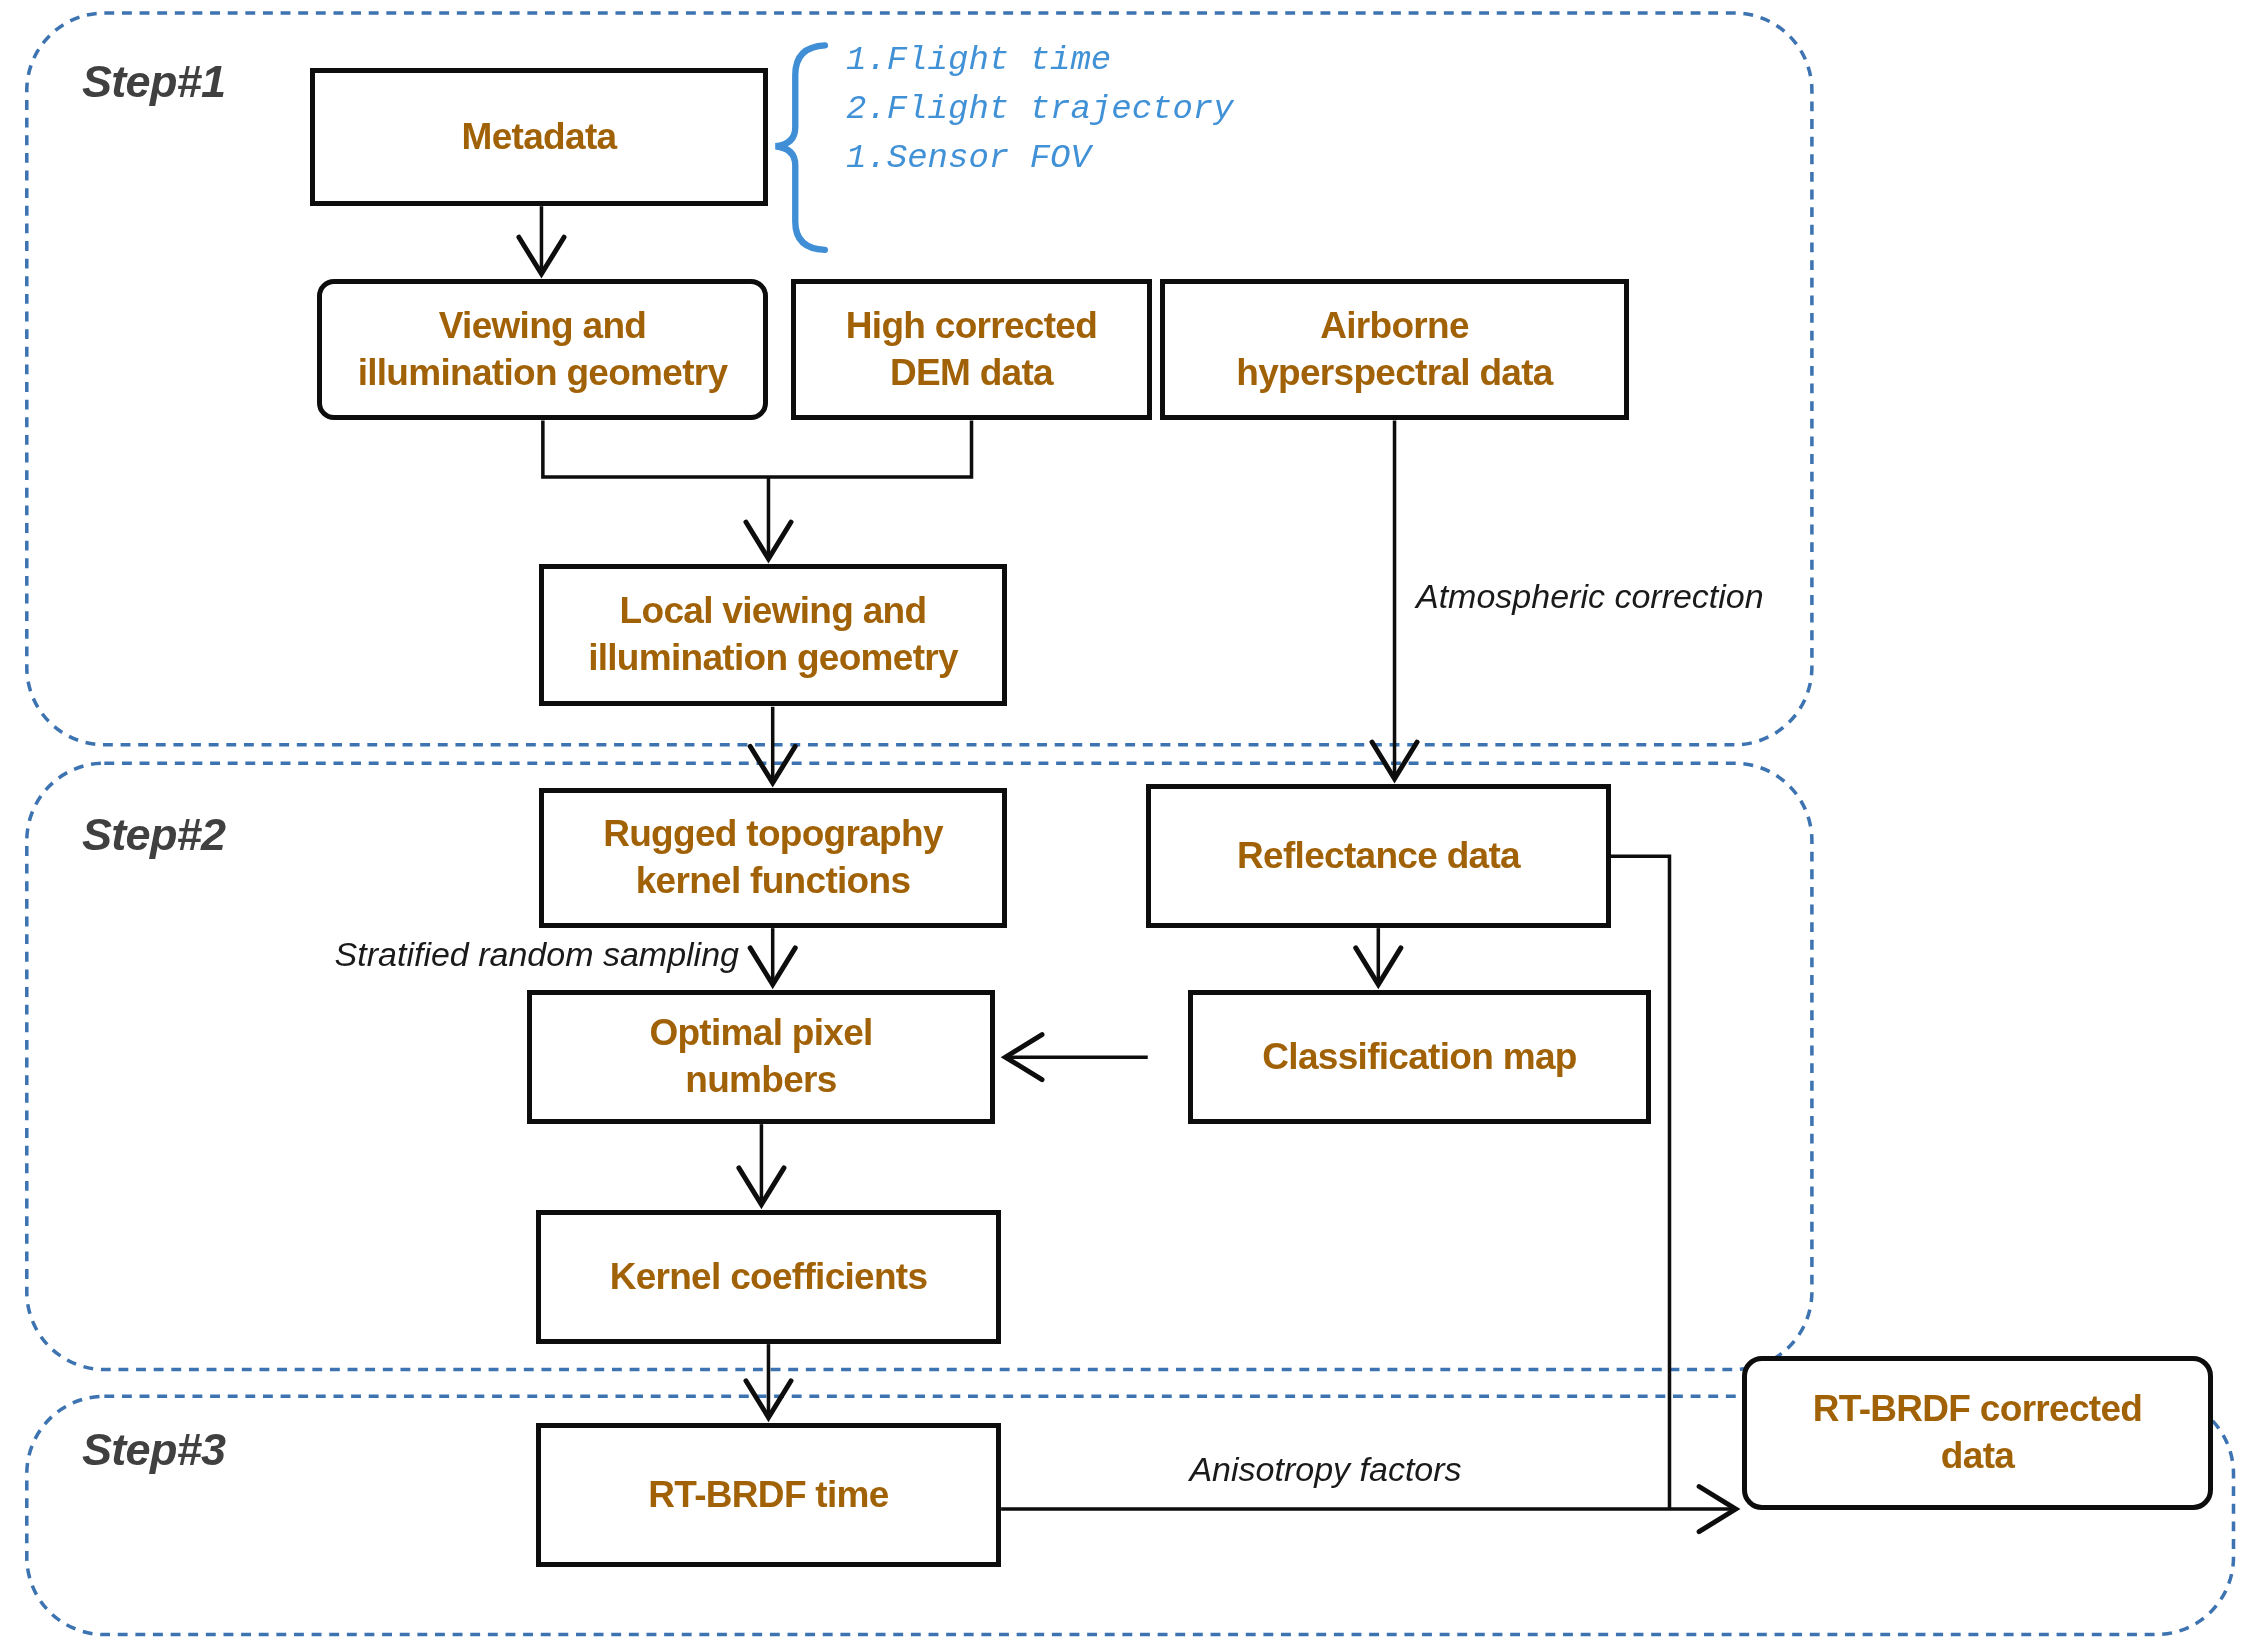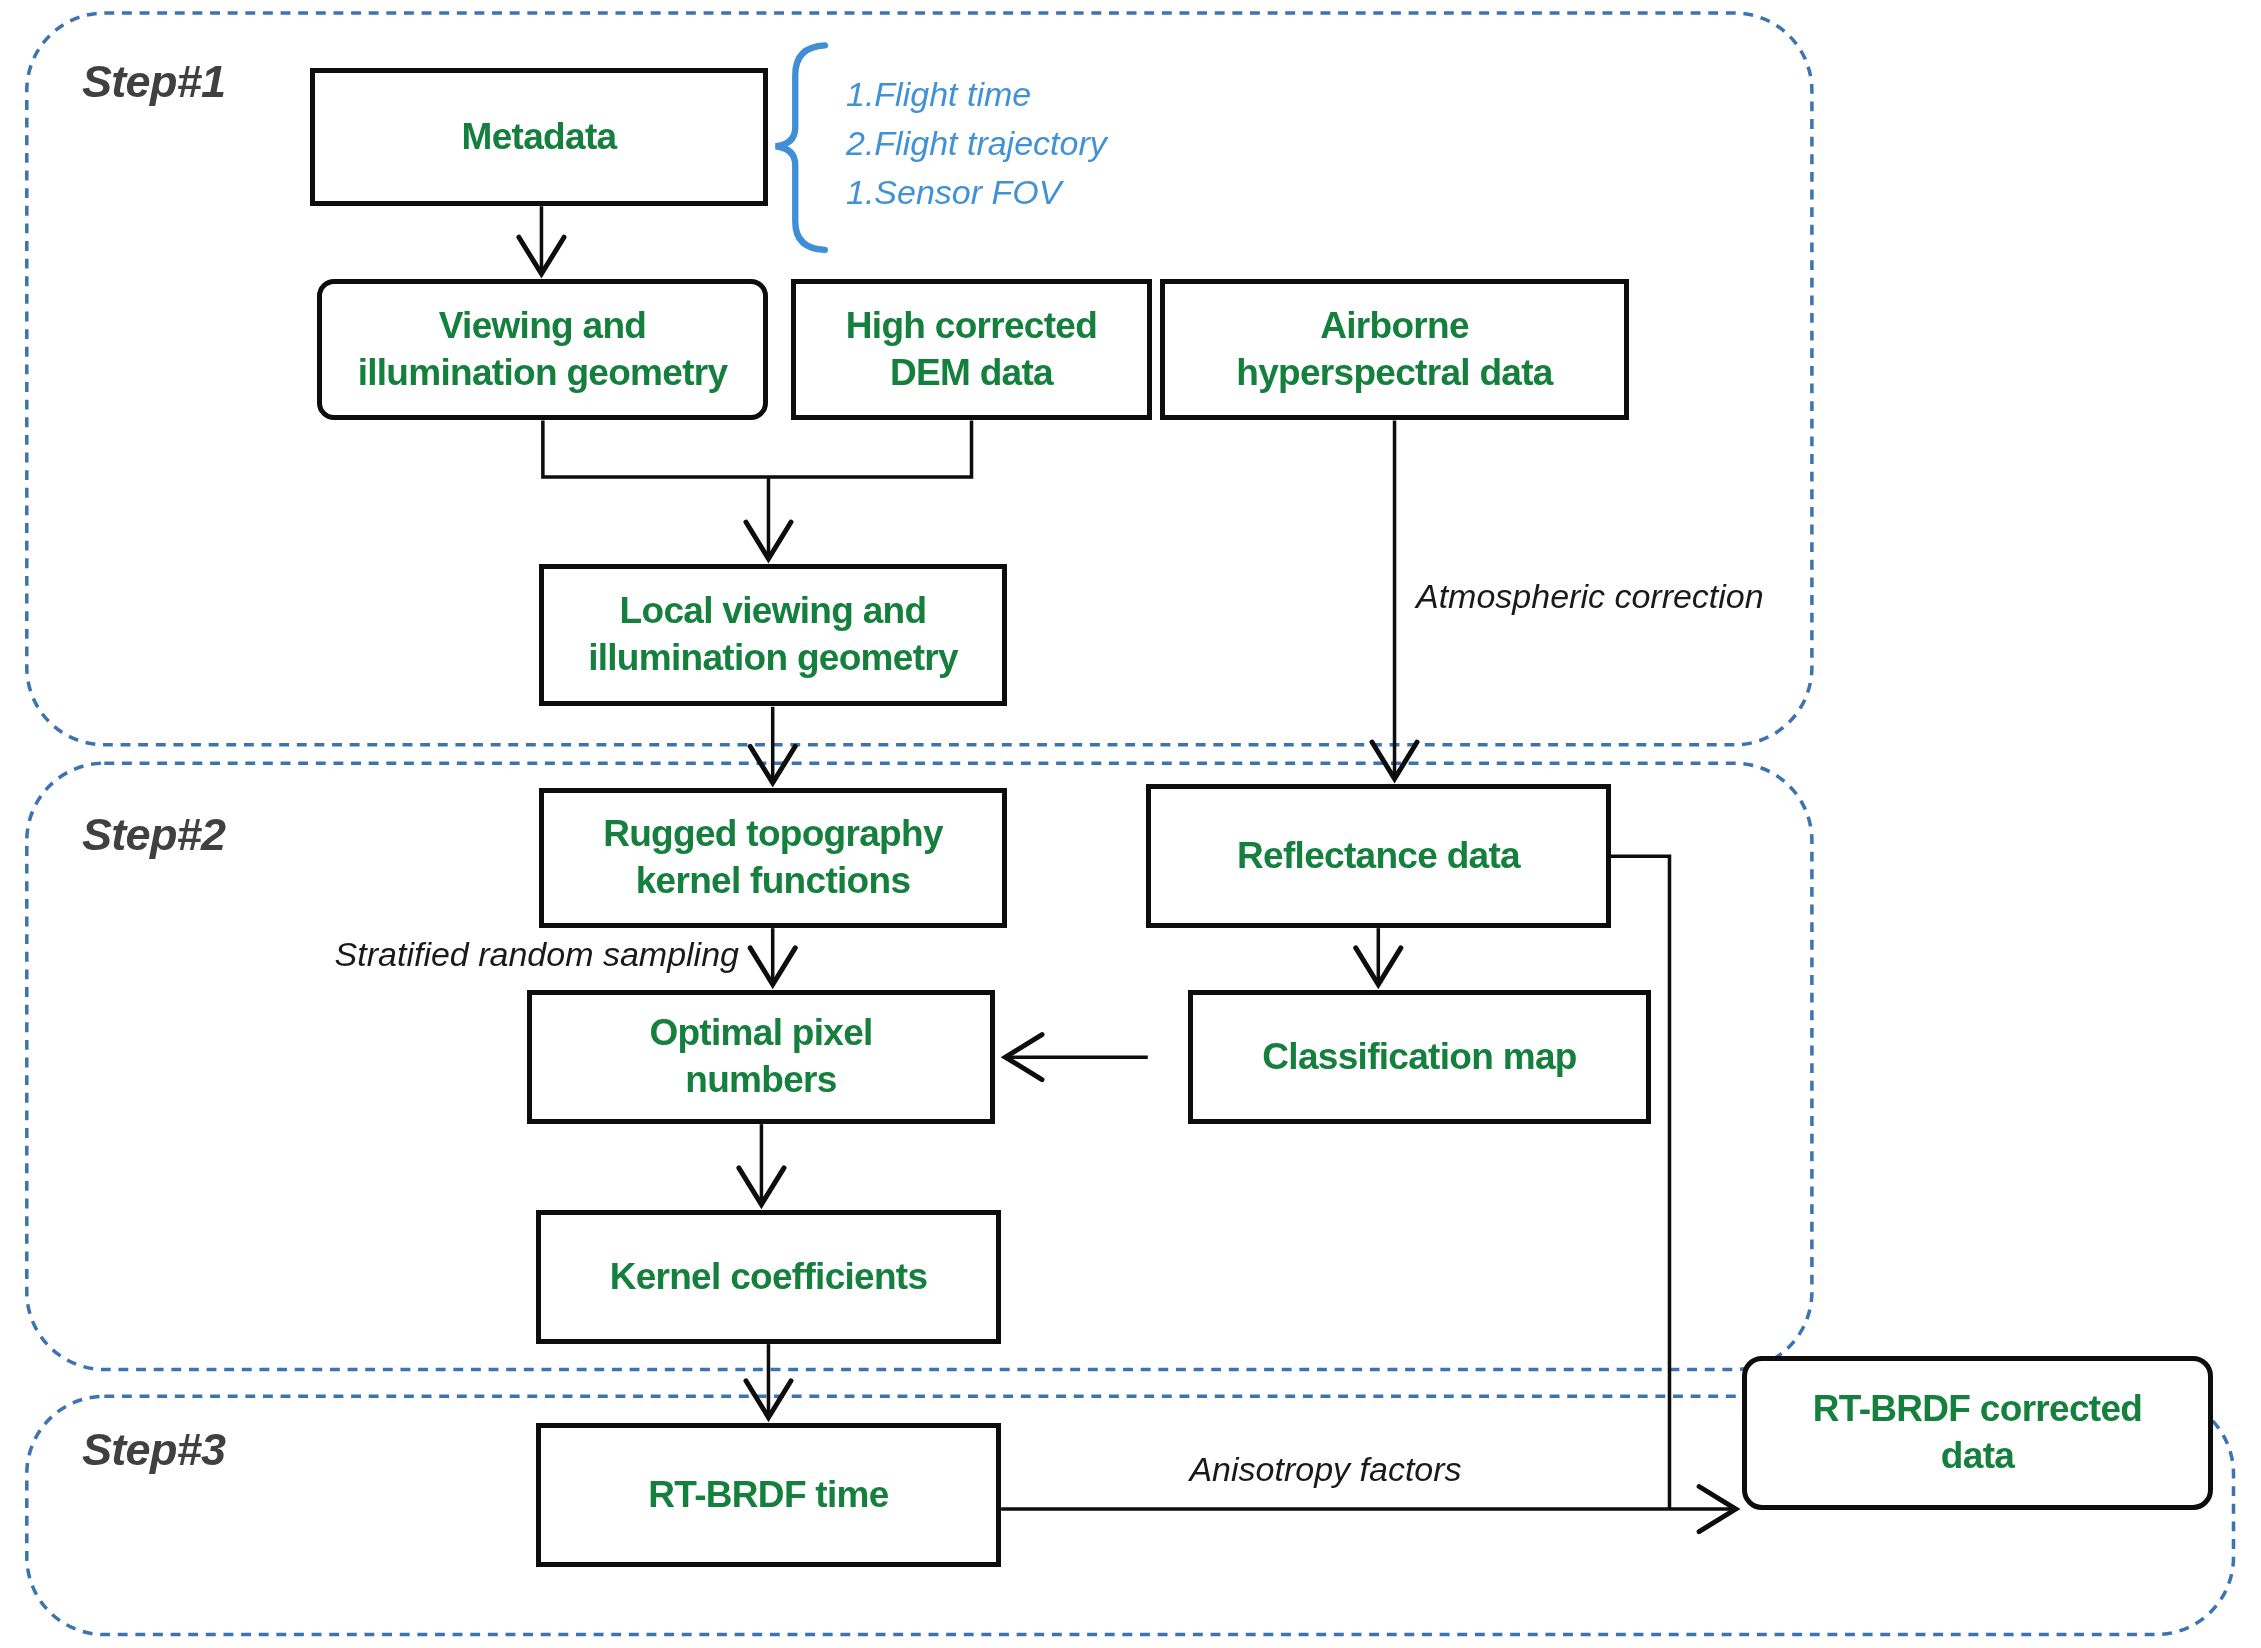--- a/index.html
+++ b/index.html
@@ -19,21 +19,21 @@
     background:#ffffff;
     display:flex;align-items:center;justify-content:center;
     text-align:center;
     z-index:2;
   }
   .node-label{
     font-weight:bold;
     font-size:37px;
     line-height:1.26;
     letter-spacing:-0.7px;
-    color:#15803d;
+    color:#a16207;
     white-space:pre-line;
   }
   .step-label{
     position:absolute;
     font-weight:800;
     font-style:italic;
     font-size:45px;
     letter-spacing:-0.7px;
     color:#404040;
     z-index:2;
@@ -42,22 +42,23 @@
   .annotation{
     position:absolute;
     font-style:italic;
     font-size:34px;
     color:#1a1a1a;
     z-index:2;
     white-space:nowrap;
   }
   .blue-list{
     position:absolute;
-    left:846px;top:70px;
+    left:846px;top:36px;
     z-index:2;
+    font-family:Liberation Mono, monospace;
   }
   .blue-item{
     font-style:italic;
     font-size:34px;
     line-height:49px;
     color:#4191d6;
     white-space:nowrap;
   }
   .conn{stroke:#0d0d0d;stroke-width:5;fill:none;}
   .container-rect{stroke:#3c73b0;stroke-width:5;fill:none;stroke-dasharray:14 11;}

